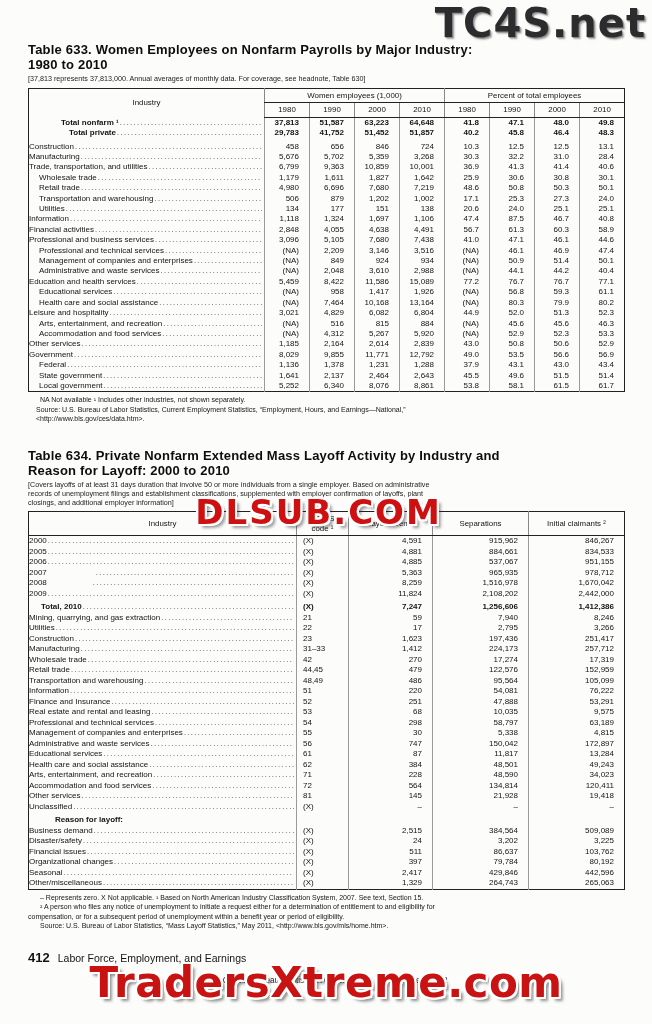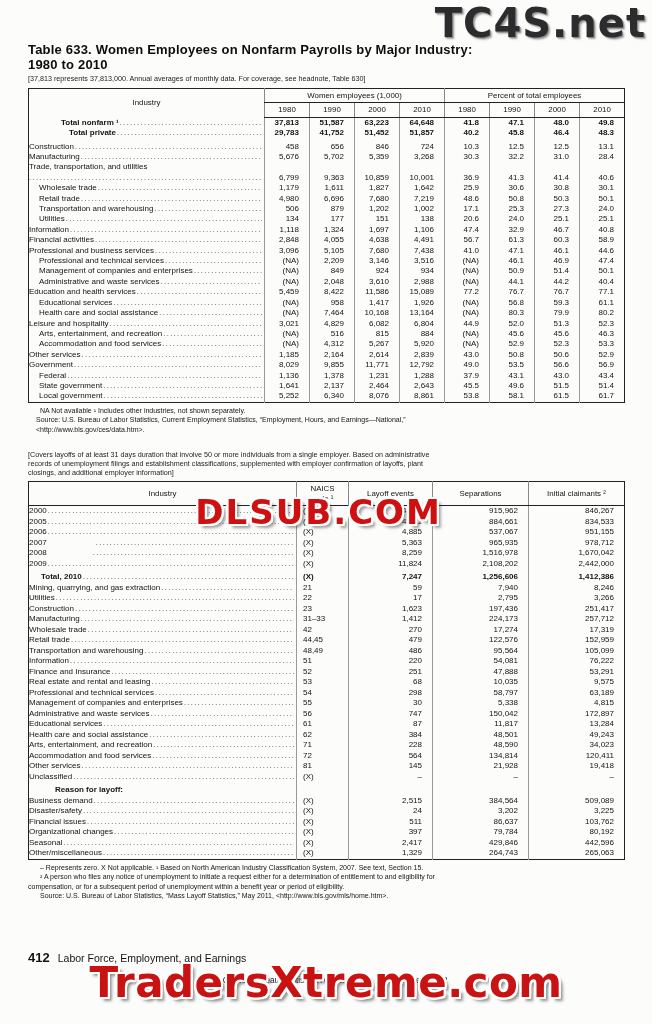--- a/index.html
+++ b/index.html
@@ -175,21 +175,21 @@
             <td class="num">5,702</td>
             <td class="num">5,359</td>
             <td class="num">3,268</td>
             <td class="num">30.3</td>
             <td class="num">32.2</td>
             <td class="num">31.0</td>
             <td class="num">28.4</td>
           </tr>
           <tr>
             <td class="ind">
-              <div class="indwrap" style="padding-left: 0px; flex-direction: column;">
+              <div class="indwrap" style="padding-left: 0px;">
                 <span class="lbl">Trade, transportation, and utilities</span>
                 <span class="dots"></span>
               </div>
             </td>
             <td class="num">6,799</td>
             <td class="num">9,363</td>
             <td class="num">10,859</td>
             <td class="num">10,001</td>
             <td class="num">36.9</td>
             <td class="num">41.3</td>
@@ -265,21 +265,21 @@
               <div class="indwrap" style="padding-left: 0px;">
                 <span class="lbl">Information</span>
                 <span class="dots"></span>
               </div>
             </td>
             <td class="num">1,118</td>
             <td class="num">1,324</td>
             <td class="num">1,697</td>
             <td class="num">1,106</td>
             <td class="num">47.4</td>
-            <td class="num">32.9</td>
+            <td class="num">87.5</td>
             <td class="num">46.7</td>
             <td class="num">40.8</td>
           </tr>
           <tr>
             <td class="ind">
               <div class="indwrap" style="padding-left: 0px;">
                 <span class="lbl">Financial activities</span>
                 <span class="dots"></span>
               </div>
             </td>
@@ -536,20 +536,21 @@
     </table>
 
     <div class="footnotes">
       <div class="fn indent">NA Not available  ¹ Includes other industries, not shown separately.</div>
       <div class="fn indent2">Source: U.S. Bureau of Labor Statistics, Current Employment Statistics, “Employment, Hours, and Earnings—National,”</div>
       <div class="fn indent2">&lt;http://www.bls.gov/ces/data.htm&gt;.</div>
     </div>
   </div>
 
   <div class="t634-block">
+    <h1 class="tbl-title"><span>Table 634. Private Nonfarm Extended Mass Layoff Activity by Industry and</span><br><span>Reason for Layoff: 2000 to 2010</span></h1>
     <div class="headnote">
       <div>[Covers layoffs of at least 31 days duration that involve 50 or more individuals from a single employer. Based on administrative</div>
       <div>records of unemployment filings and establishment classifications, supplemented with employer confirmation of layoffs, plant</div>
       <div>closings, and additional employer information]</div>
     </div>
 
     <table class="tbl t634">
       <colgroup>
         <col style="width:268px">
           <col style="width:52px">

